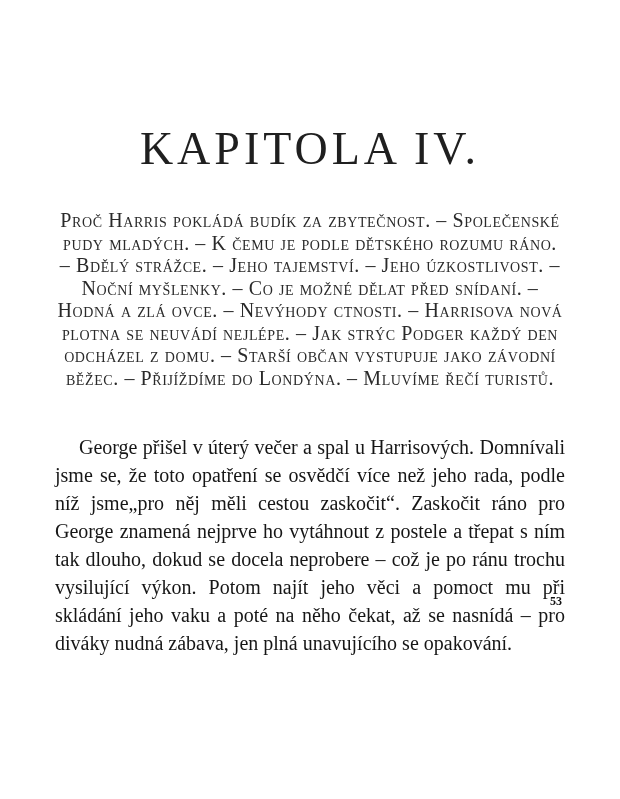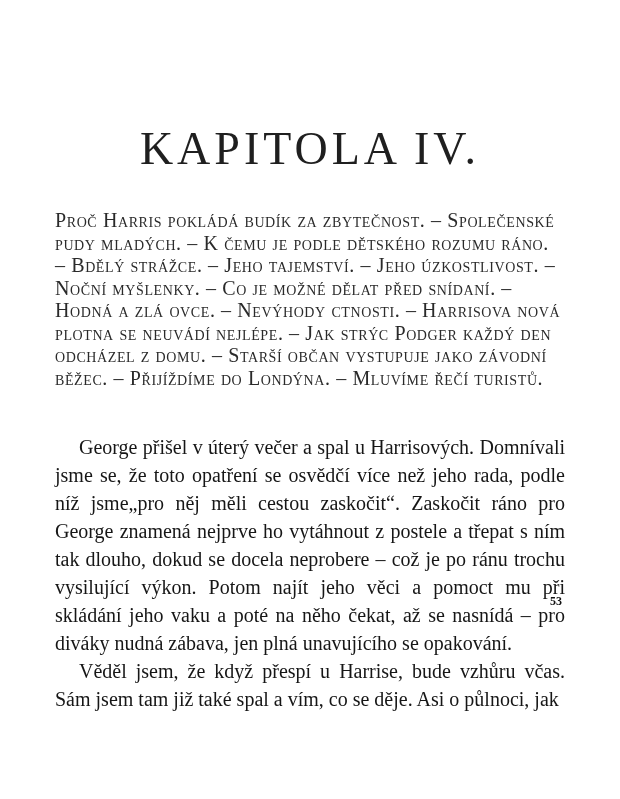--- a/index.html
+++ b/index.html
@@ -26,20 +26,21 @@
       padding-top: 122px;
       text-align: center;
       font-size: 46px;
       font-weight: 400;
       letter-spacing: 4px;
       color: #1f1f1f;
       font-family: "Liberation Serif", serif;
     }
     .chapter-summary {
       margin-top: 34px;
+      text-align: center;
       font-variant: small-caps;
       font-size: 20px;
       line-height: 22.5px;
       letter-spacing: 0.6px;
       color: #2a2a2a;
     }
     .body-text {
       margin-top: 44px;
       font-size: 20px;
       line-height: 28px;
@@ -62,17 +63,16 @@
 </head>
 <body>
 
 <div class="page">
   <h1 class="chapter-title">KAPITOLA IV.</h1>
 
   <div class="chapter-summary">Proč Harris pokládá budík za zbytečnost. – Společenské pudy mladých. – K čemu je podle dětského rozumu ráno. – Bdělý strážce. – Jeho tajemství. – Jeho úzkostlivost. – Noční myšlenky. – Co je možné dělat před snídaní. – Hodná a zlá ovce. – Nevýhody ctnosti. – Harrisova nová plotna se neuvádí nejlépe. – Jak strýc Podger každý den odcházel z domu. – Starší občan vystupuje jako závodní běžec. – Přijíždíme do Londýna. – Mluvíme řečí turistů.</div>
 
   <div class="body-text">
     <p>George přišel v úterý večer a spal u Harrisových. Domnívali jsme se, že toto opatření se osvědčí více než jeho rada, podle níž jsme„pro něj měli cestou zaskočit“. Zaskočit ráno pro George znamená nejprve ho vytáhnout z postele a třepat s ním tak dlouho, dokud se docela neprobere – což je po ránu trochu vysilující výkon. Potom najít jeho věci a pomoct mu při skládání jeho vaku a poté na něho čekat, až se nasnídá – pro diváky nudná zábava, jen plná unavujícího se opakování.</p>
-    <p>Věděl jsem, že když přespí u Harrise, bude vzhůru včas. Sám jsem tam již také spal a vím, co se děje. Asi o půlnoci, jak</p>
   </div>
 
   <div class="page-number">53</div>
 </div>
 
 </body></html>

